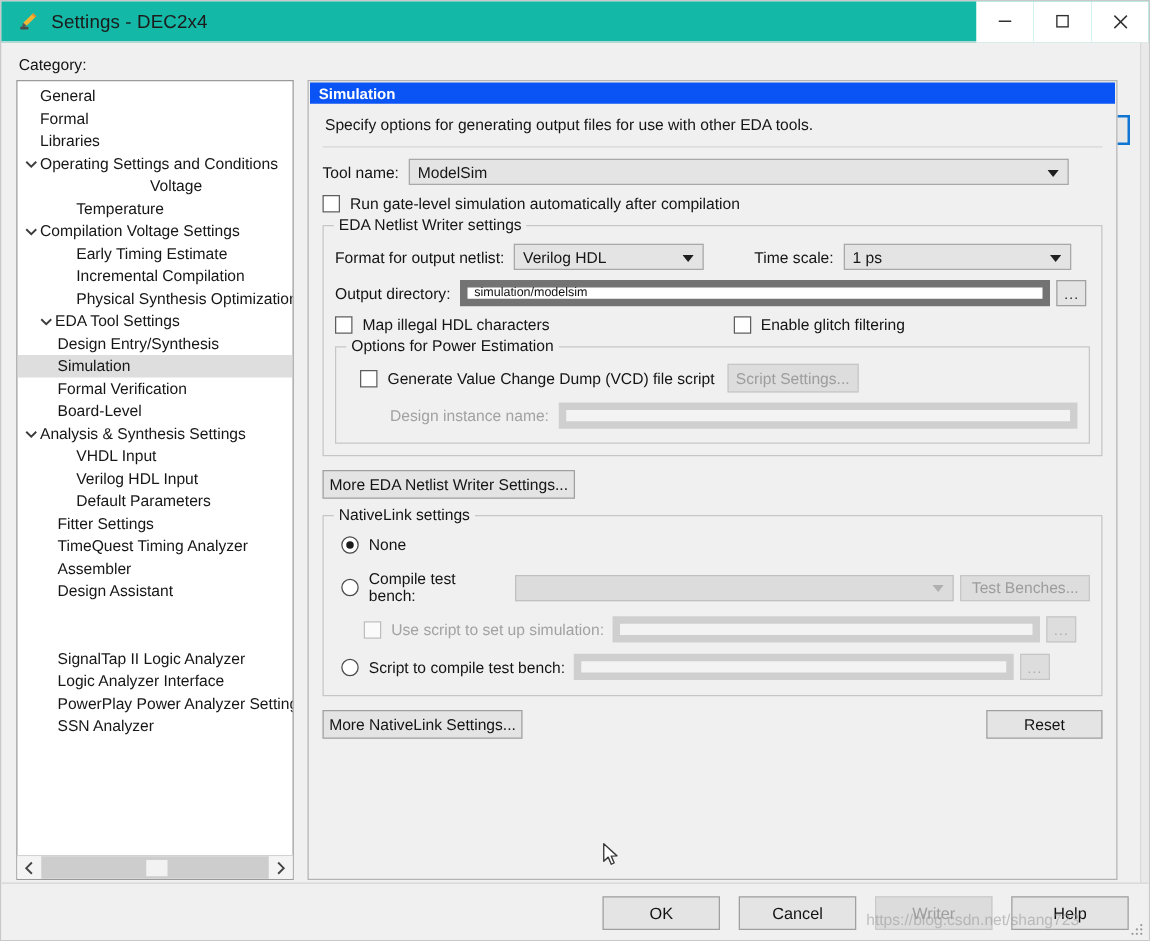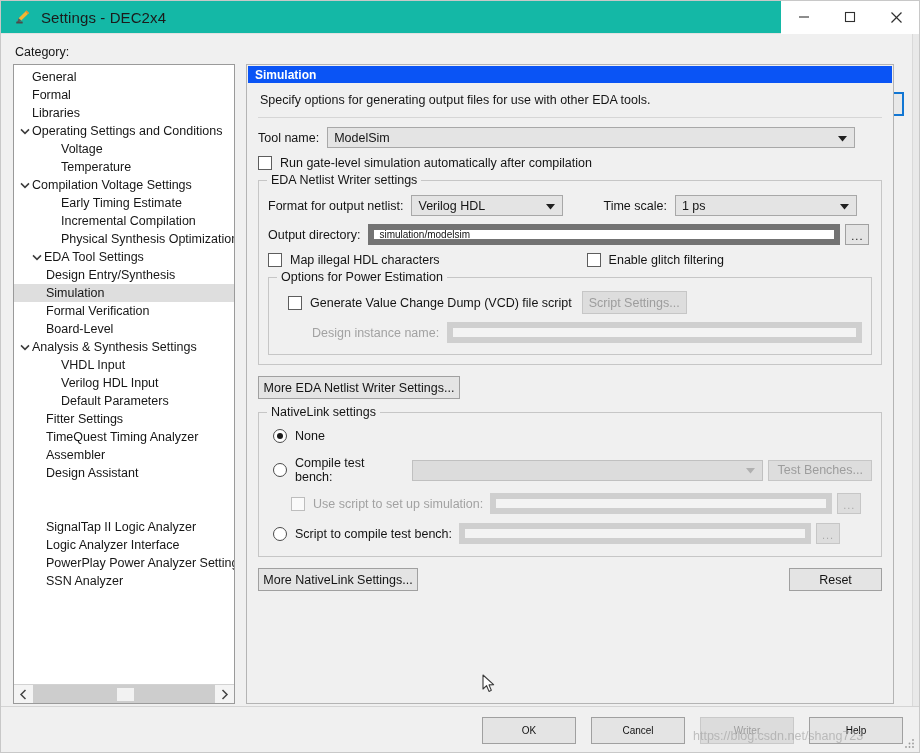--- a/index.html
+++ b/index.html
@@ -257,21 +257,21 @@
   }
   #footer-btns {
     position: absolute;
     right: 16px; top: 10px;
     display: flex; gap: 15px;
   }
   .fbtn {
     width: 94px; height: 27px;
     background: #e4e4e4;
     border: 1px solid #a0a0a0;
-    font-size: 10px;
+    font-size: 13px;
     display: flex; align-items: center; justify-content: center;
     color: #121212;
   }
   .fbtn.disabled { background: #dcdcdc; border-color: #c9c9c9; color: #9e9e9e; }
 
   #cursor { position: absolute; left: 481px; top: 673px; }
   #watermark {
     position: absolute;
     left: 692px; top: 728px;
     font-size: 12.5px;
@@ -351,21 +351,21 @@
               <span>Libraries</span>
             </div>
             <div class="tree-row" style="padding-left: 4px;">
               <span class="tw">
                 <svg width="10" height="7" viewBox="0 0 10 7">
                   <polyline points="1,1.4 5,5.4 9,1.4" fill="none" stroke="#3c3c3c" stroke-width="1.5"></polyline>
                 </svg>
               </span>
               <span>Operating Settings and Conditions</span>
             </div>
-            <div class="tree-row" style="padding-left: 33px;">
+            <div class="tree-row" style="padding-left: 44px; margin-left: 48px;">
               <span class="tw"></span>
               <span>Voltage</span>
             </div>
             <div class="tree-row" style="padding-left: 33px;">
               <span class="tw"></span>
               <span>Temperature</span>
             </div>
             <div class="tree-row" style="padding-left: 4px;">
               <span class="tw">
                 <svg width="10" height="7" viewBox="0 0 10 7">

